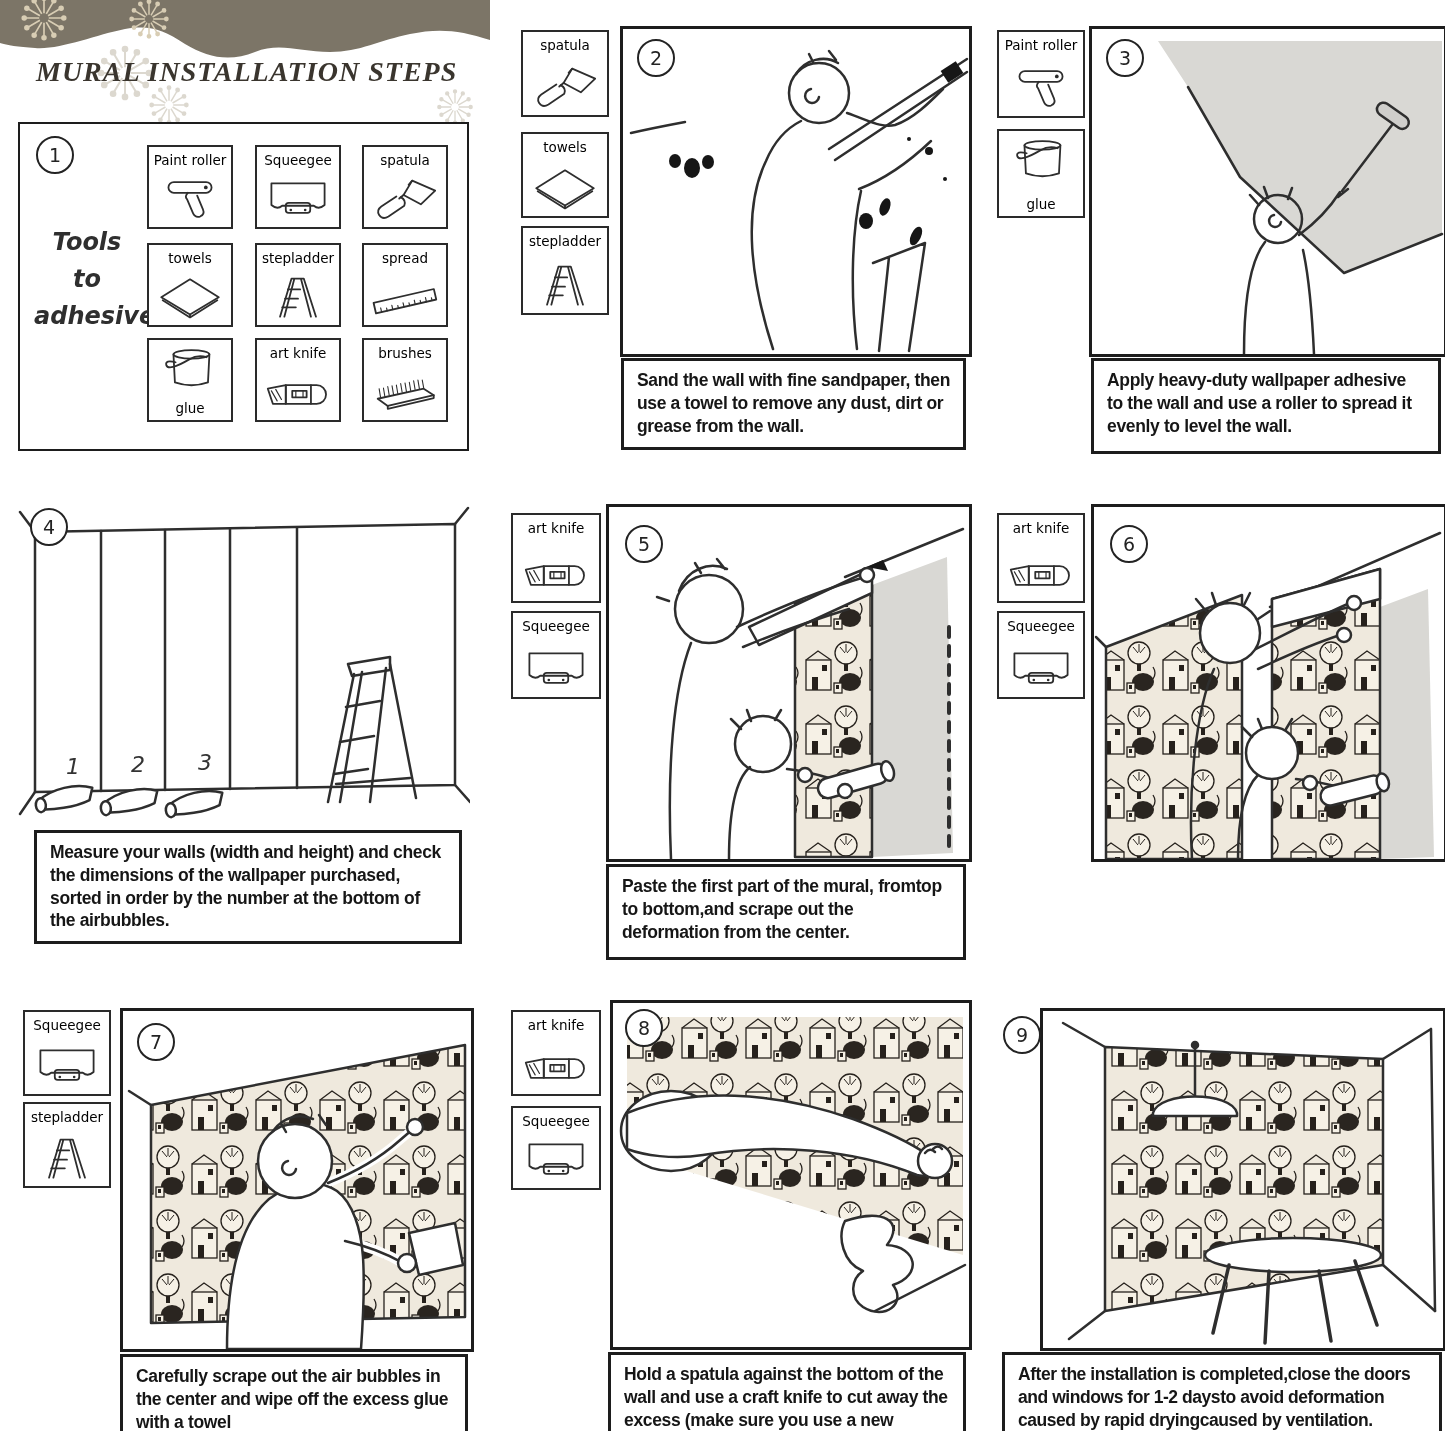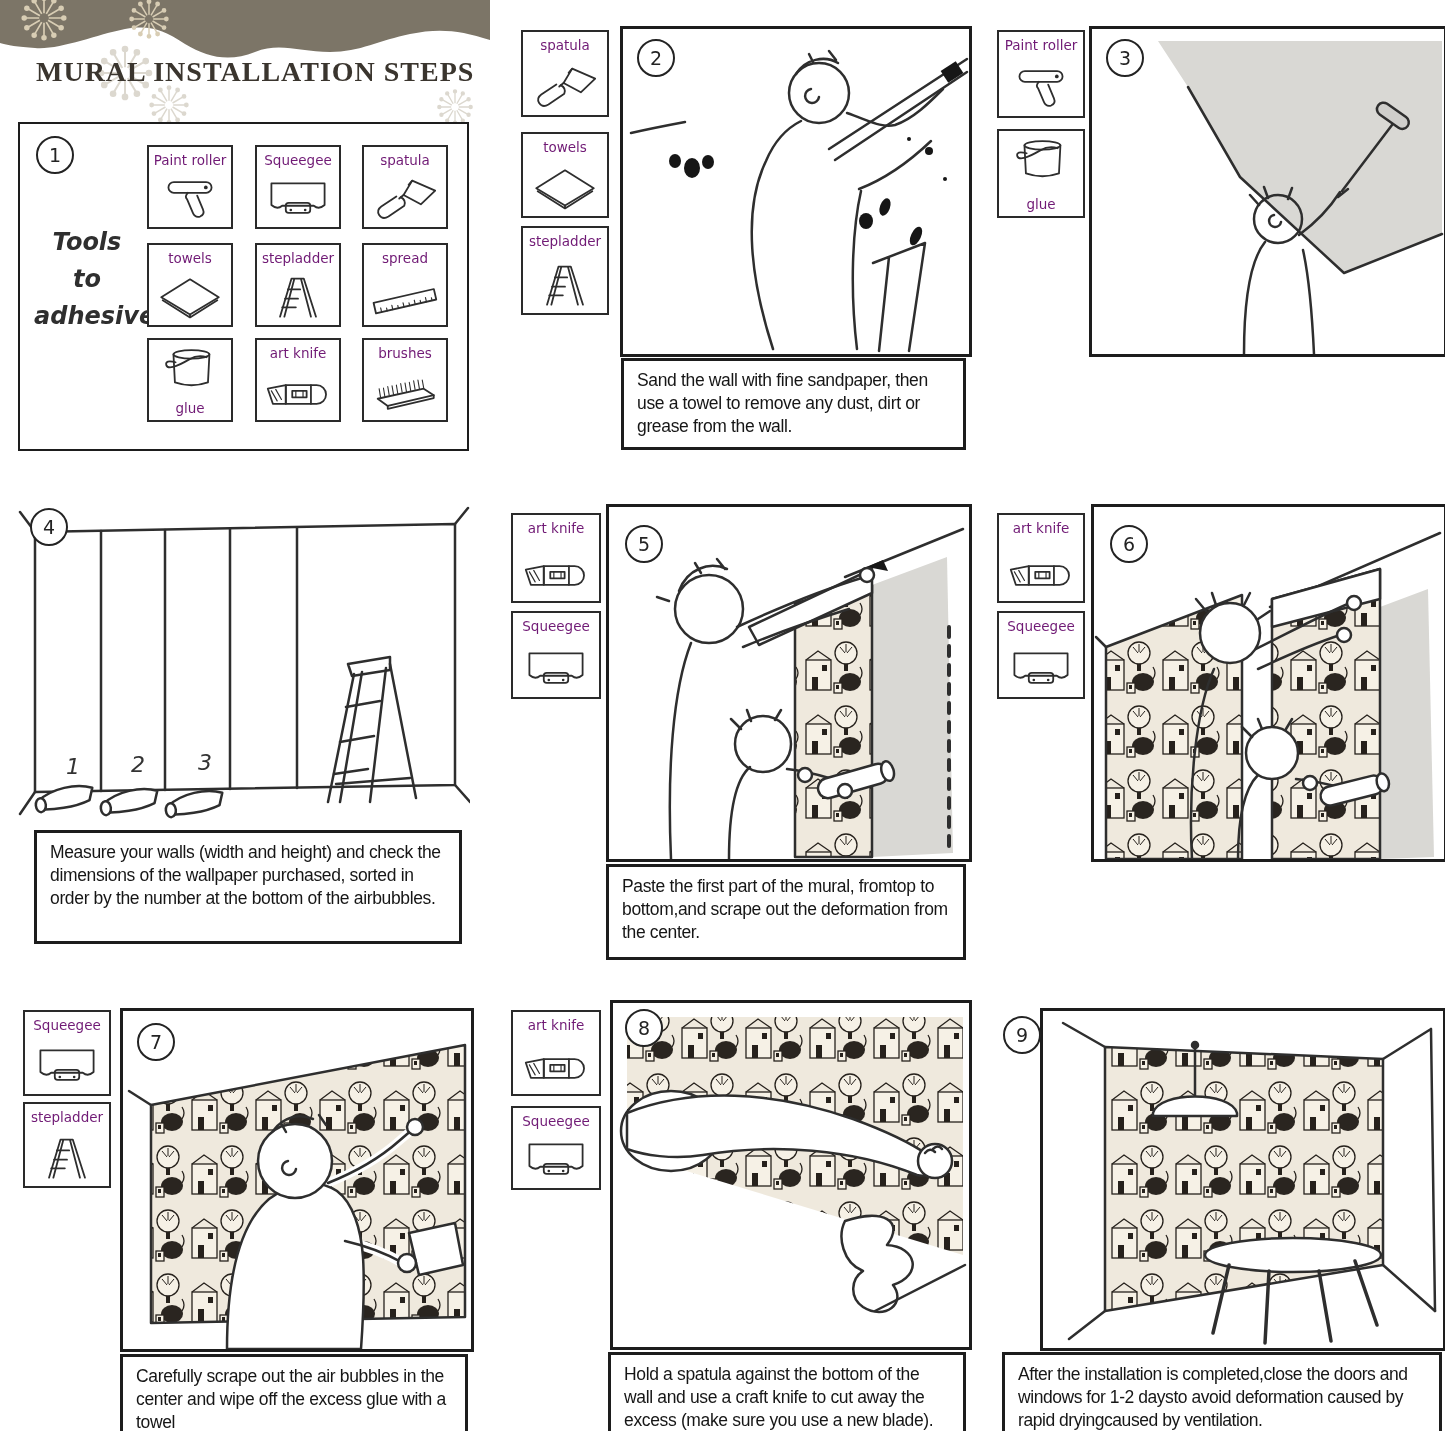--- a/index.html
+++ b/index.html
@@ -1,37 +1,37 @@
 <!DOCTYPE html>
 <html><head>
 <meta charset="utf-8">
 <style>
   html,body{margin:0;padding:0;background:#ffffff;}
   .page{position:relative;width:1445px;height:1431px;background:#fff;overflow:hidden;
         font-family:"Liberation Sans",sans-serif;color:#1b1b1b;}
-  .abs{position:absolute;}
+  .abs{position:absolute;font-style:italic;}
   
   .banner-svg{position:absolute;left:0;top:0;}
   .title{position:absolute;left:36px;top:56px;width:420px;margin:0;
          font-family:"Liberation Serif",serif;font-weight:700;font-size:28px;
          letter-spacing:1px;color:#3a352e;white-space:nowrap;}
   
   .panel{position:absolute;background:#fff;border:3px solid #1d1d1d;overflow:hidden;}
   .caption{position:absolute;background:#fff;border:3px solid #1d1d1d;box-sizing:border-box;
-           font-size:17.5px;font-weight:400;line-height:1.3;letter-spacing:-0.35px;
+           font-size:17.5px;font-weight:700;line-height:1.3;letter-spacing:-0.35px;
            color:#161616;padding:8px 12px 7px 13px;}
   .stepnum{position:absolute;width:34px;height:34px;border:2.5px solid #232323;border-radius:50%;
            background:#fff;display:flex;align-items:center;justify-content:center;
            font-family:"DejaVu Sans",sans-serif;font-size:19px;color:#232323;z-index:5;}
   
   .tool-tile{position:absolute;border:2.5px solid #2a2a2a;background:#fff;box-sizing:border-box;
              display:flex;flex-direction:column;align-items:center;justify-content:space-between;
              padding:5px 2px 4px 2px;}
   .tool-tile.label-bottom{flex-direction:column-reverse;}
-  .tool-name{font-family:"DejaVu Sans",sans-serif;font-size:13.5px;color:#701a75;white-space:nowrap;}
+  .tool-name{font-family:"DejaVu Sans",sans-serif;font-size:13.5px;color:#000000;white-space:nowrap;}
   .tool-art{width:72px;height:46px;flex:0 0 auto;}
   .tools-label{position:absolute;left:14px;top:100px;width:106px;text-align:center;
                font-family:"DejaVu Sans",sans-serif;font-weight:700;font-style:italic;
                font-size:24px;line-height:1.55;color:#2f2f2f;white-space:pre-line;}
   .illus{position:absolute;left:0;top:0;}
   .ink{stroke:#2e2e2e;stroke-width:2.5;fill:none;stroke-linecap:round;stroke-linejoin:round;}
   .hand-num{font-family:"DejaVu Sans",sans-serif;font-style:italic;font-size:22px;fill:#333;}
 </style>
 </head>
 <body>
@@ -287,20 +287,21 @@
         <path d="M300 96 L250 162"></path>
         <circle cx="186" cy="190" r="24"></circle>
         <path d="M167 176 L158 166 M176 169 L172 158 M196 170 L200 159"></path>
         <path d="M182 186 a6 6 0 1 0 7 7"></path>
         <path d="M152 325 C152 262 161 228 173 213"></path>
         <path d="M207 206 C226 192 239 177 248 163 M246 168 L256 160"></path>
         <path d="M222 325 C220 282 217 248 211 221"></path>
       </g>
     </svg>
   </section>
+  <div class="caption" style="left:1091px;top:358px;width:350px;min-height:96px;">Apply heavy-duty wallpaper adhesive to the wall and use a roller to spread it evenly to level the wall.</div>
 
   <div class="stepnum" style="left:30px;top:508px;">4</div>
   <svg class="illus" width="452" height="322" viewBox="0 0 452 322" style="left:18px;top:502px;">
     <g class="ink" stroke-width="2.2">
       <path d="M17 30 L2 10 M437 22 L450 6 M17 290 L2 312 M437 283 L452 300"></path>
       <polygon points="17,30 437,22 437,283 17,290" fill="#fff"></polygon>
       <path d="M83 29 V289 M147 28 V288 M212 27 V287 M279 26 V286"></path>
       <g transform="translate(14,286) rotate(-6)">
         <path d="M4 14 C20 2 44 0 60 6 L56 18 C40 24 18 24 6 22 Z" fill="#fff"></path>
           <ellipse cx="7" cy="18" rx="5" ry="7" fill="#fff"></ellipse>

